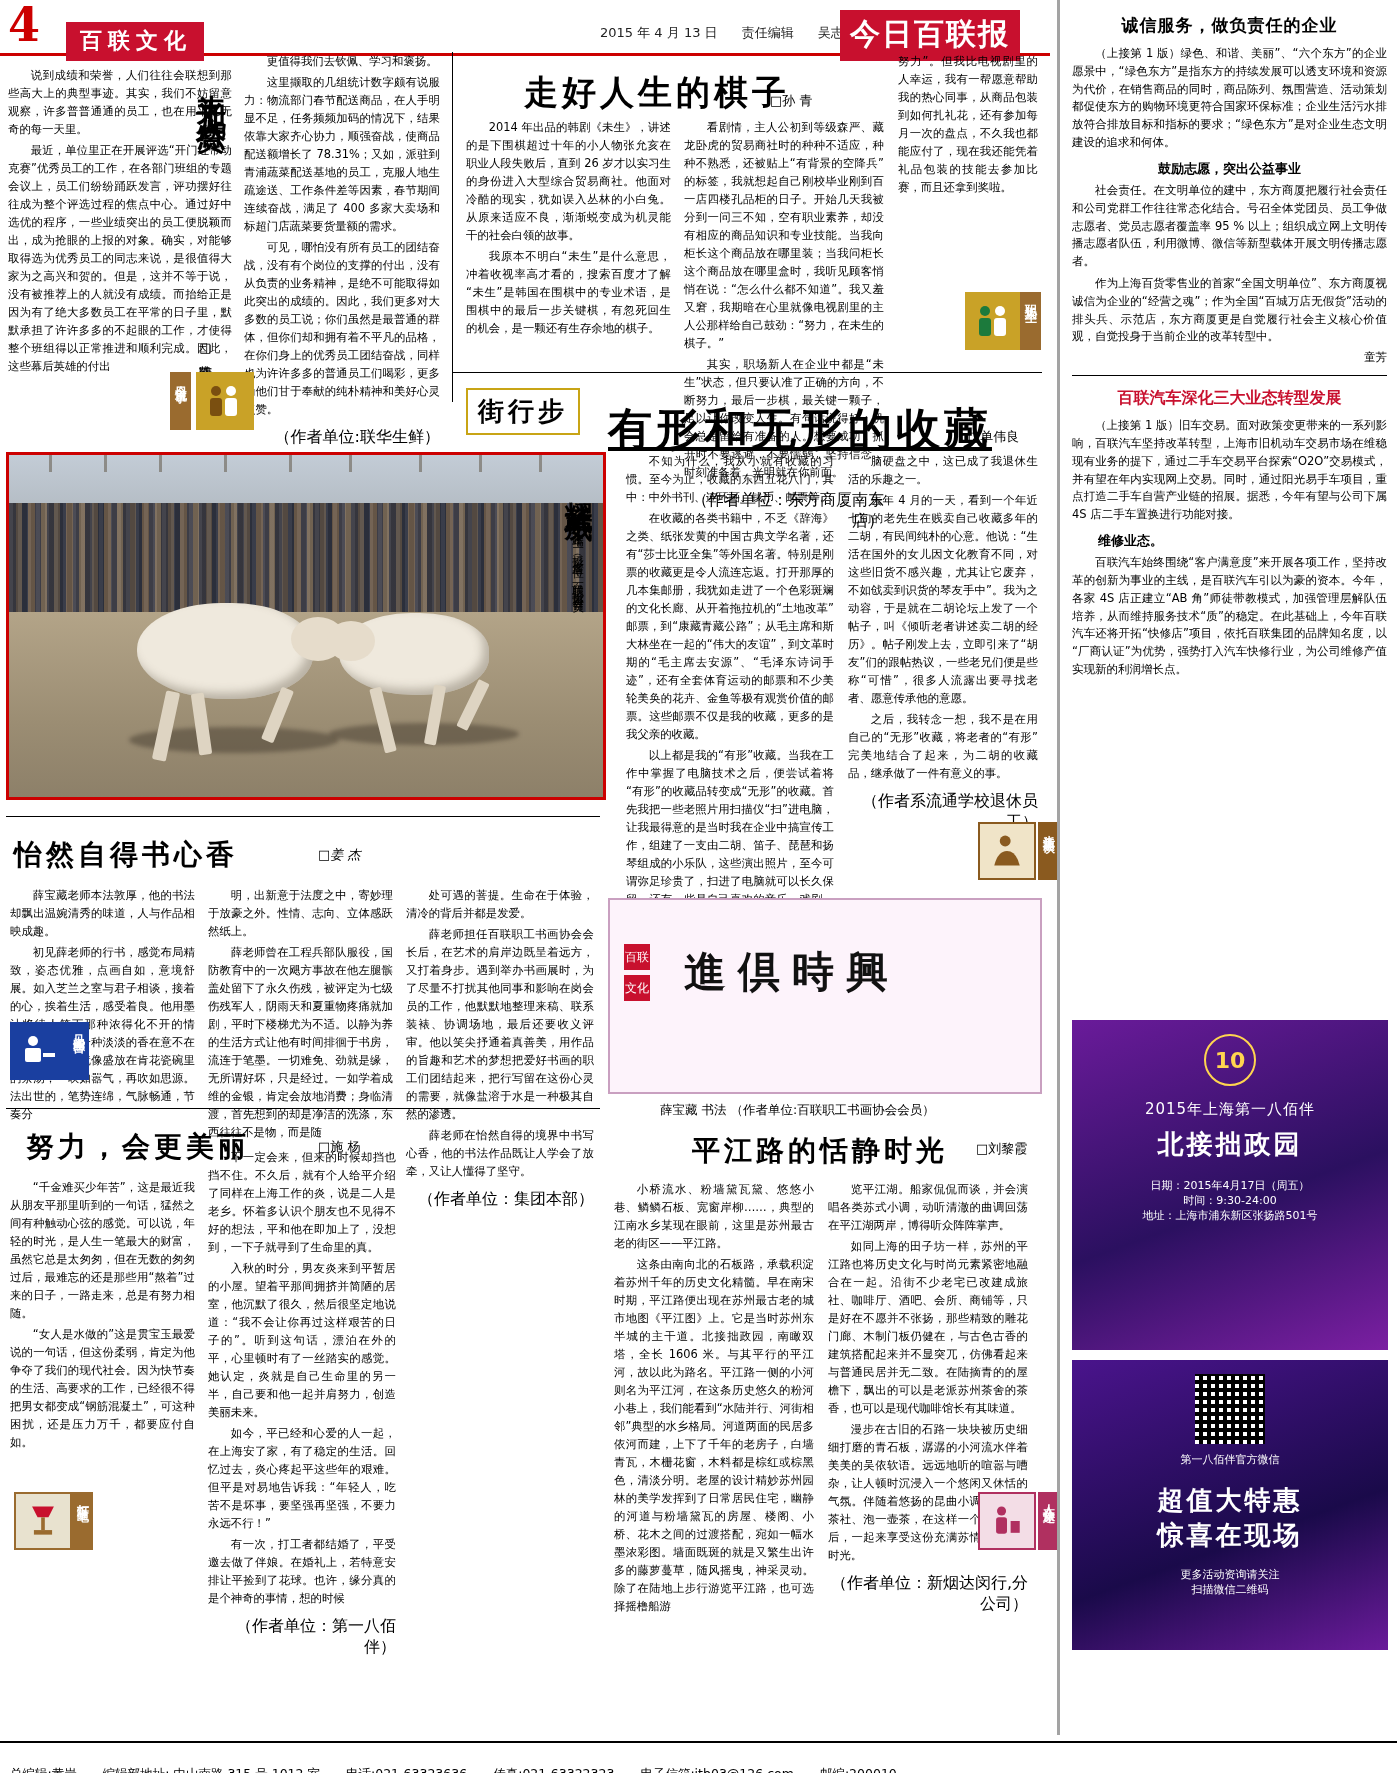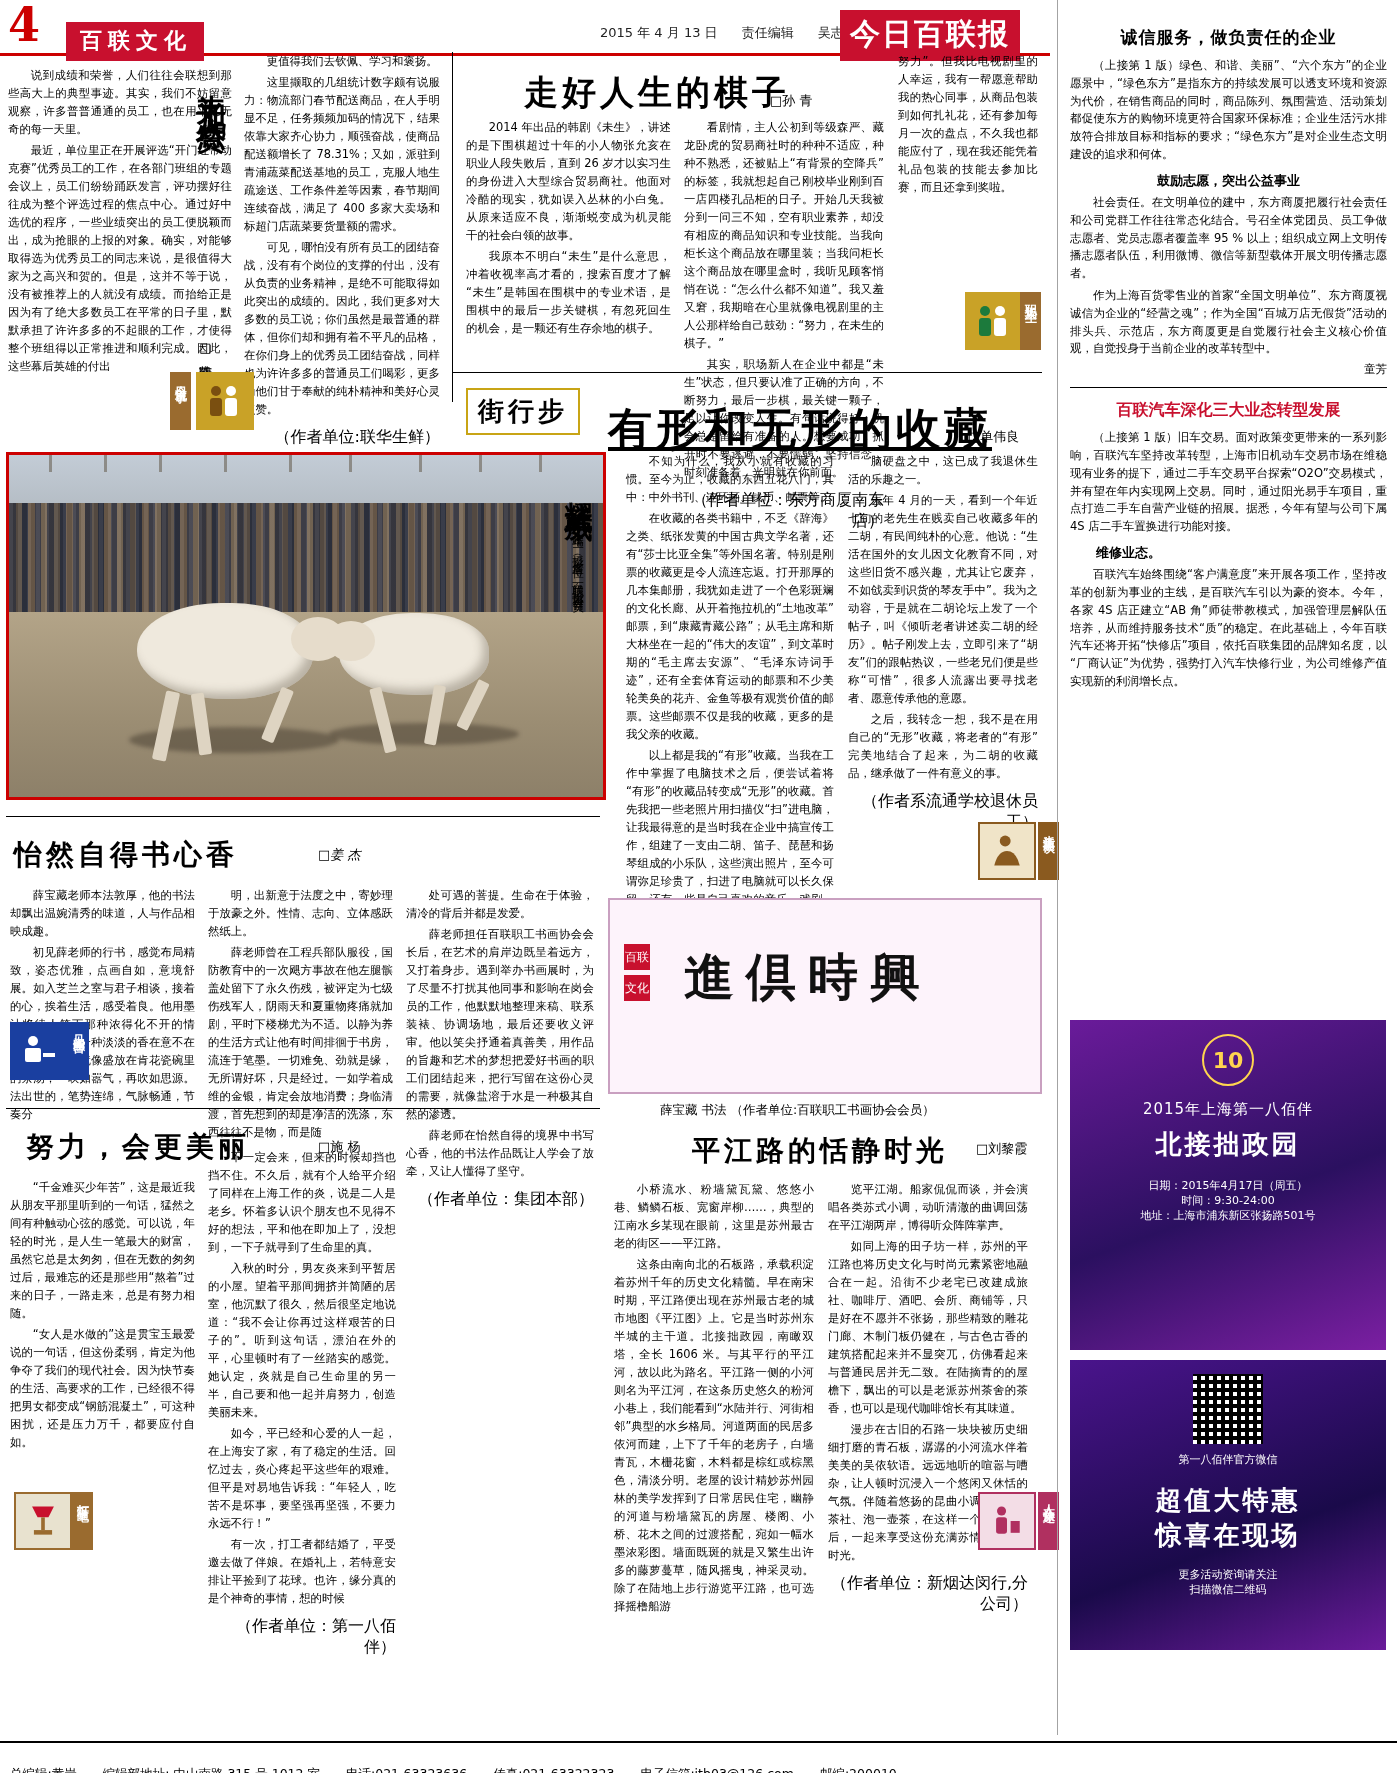--- a/index.html
+++ b/index.html
@@ -16,21 +16,21 @@
 
   
   .masthead { position:absolute; left:0; top:0; width:1050px; height:56px; border-bottom:3px solid #c00; }
   .page-num { position:absolute; left:8px; top:2px; font-size:46px; font-weight:bold; color:#c00; line-height:1; font-family:"DejaVu Serif","Liberation Serif",serif; }
   .section-tag { position:absolute; left:66px; top:22px; background:#c8102e; color:#fff; font-size:22px; font-weight:bold; letter-spacing:6px; padding:4px 12px 5px 14px; font-family:"DejaVu Serif","Liberation Serif",serif; }
   .masthead-mid { position:absolute; left:600px; top:24px; font-size:13px; color:#222; }
   .masthead-mid span { margin-right:20px; }
   .paper-name { position:absolute; right:30px; top:10px; background:#c8102e; color:#fff; font-size:30px; font-weight:bold; letter-spacing:2px; padding:4px 10px 6px 10px; font-family:"DejaVu Serif","Liberation Serif",serif; }
 
   
-  .rail { position:absolute; right:0; top:0; width:340px; height:1735px; border-left:1px solid #a3a3a3; padding:20px 10px 0 12px; }
+  .rail { position:absolute; right:0; top:0; width:340px; height:1735px; border-left:3px solid #a3a3a3; padding:8px 10px 0 12px; }
   .rail-h1 { text-align:center; font-size:17px; font-weight:bold; font-family:"DejaVu Serif","Liberation Serif",serif; margin:6px 0 8px; letter-spacing:1px; }
   .rail-h2 { text-align:center; font-size:16px; font-weight:bold; color:#c8102e; font-family:"DejaVu Serif","Liberation Serif",serif; margin:12px 0 8px; }
   .rail-sub { text-align:center; font-size:13px; font-weight:bold; margin:8px 0 4px; }
   .rail p { font-size:11.5px; line-height:1.55; text-align:justify; margin:0 0 4px; text-indent:2em; }
   .rail .sig { text-align:right; font-size:11.5px; margin-top:4px; }
   .rail-rule { border-top:1px solid #000; margin:10px 0 8px; }
 
   
   .col { position:absolute; }
   .vtxt, .body { font-size:11.4px; line-height:1.58; text-align:justify; }
@@ -63,21 +63,21 @@
   .sheep { position:absolute; background:#efe9dd; border-radius:48% 46% 45% 50%; box-shadow:inset -6px -6px 10px rgba(120,110,95,.45); }
   .sheep-head { position:absolute; background:#e6dccb; border-radius:50%; }
   .leg { position:absolute; background:#ded4c2; border-radius:2px; }
 
   .photo-caption { position:absolute; writing-mode:vertical-rl; text-orientation:upright; }
   .pc-title { font-family:"DejaVu Serif","Liberation Serif",serif; font-weight:bold; font-size:28px; letter-spacing:4px; }
   .pc-sub { font-size:11.5px; letter-spacing:2px; }
 
   
   .calli-box { position:absolute; border:2px solid #c9a0c0; background:#fdf3fb; }
-  .calli-title { font-family:"DejaVu Serif","Liberation Serif",serif; font-weight:bold; font-size:50px; letter-spacing:12px; color:#111; }
+  .calli-title { font-family:"DejaVu Serif","Liberation Serif",serif; font-weight:bold; font-size:42px; letter-spacing:12px; color:#111; }
   .seal { background:#c8102e; color:#fff; font-size:12px; width:26px; height:26px; display:flex; align-items:center; justify-content:center; }
 
   .street-box { position:absolute; border:2px solid #c8a415; padding:4px 10px; }
   .street-box span { font-family:"DejaVu Serif","Liberation Serif",serif; font-weight:bold; font-size:26px; letter-spacing:4px; }
 
   
   .badge { position:absolute; width:58px; height:58px; display:flex; align-items:center; justify-content:center; }
   .badge-label { position:absolute; writing-mode:vertical-rl; text-orientation:upright; font-size:12px; font-weight:bold; color:#fff; background:#9a6b2f; padding:3px 2px; letter-spacing:2px; }
 
   

